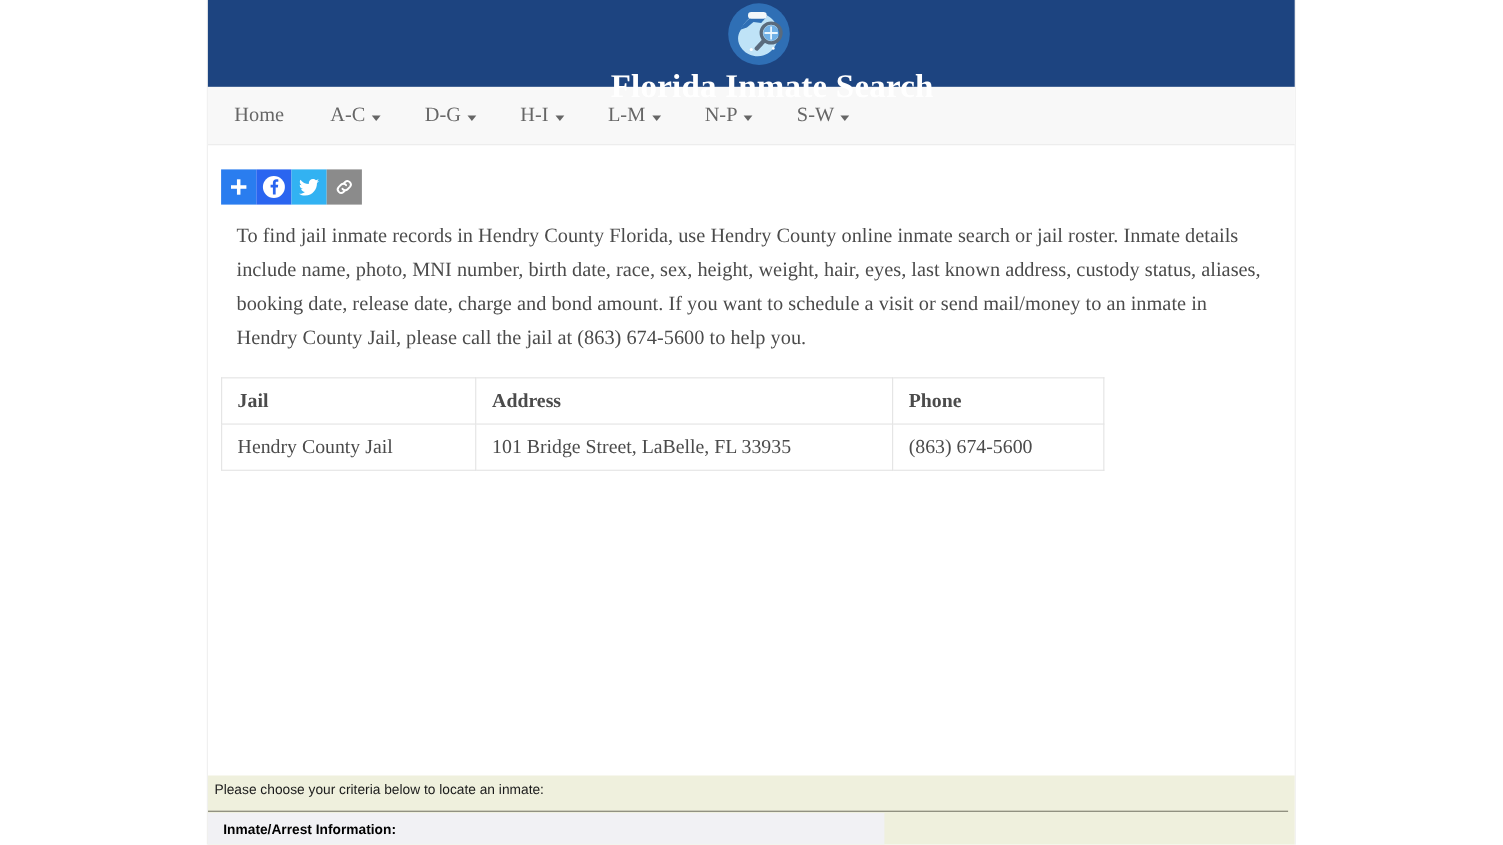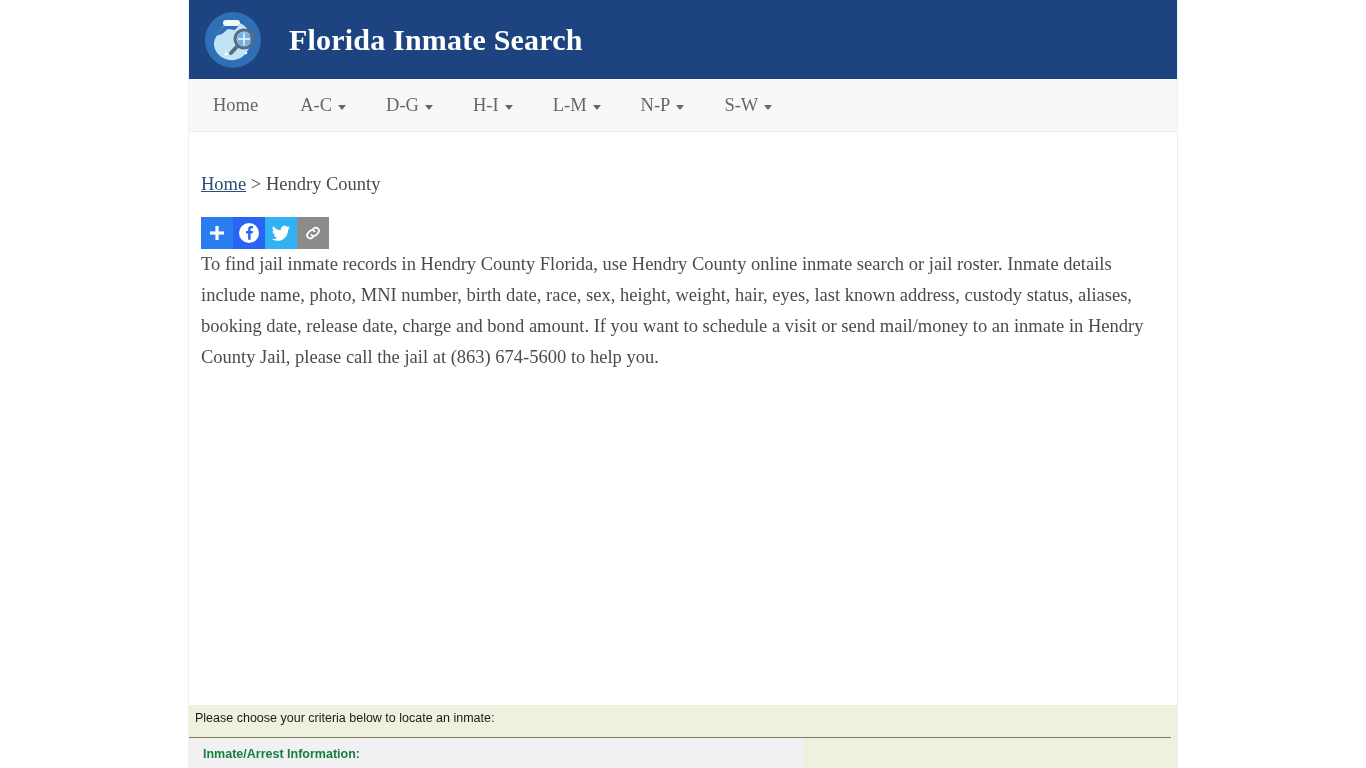--- a/index.html
+++ b/index.html
@@ -29,20 +29,21 @@
     box-sizing: border-box;
   }
   
   .site-header {
     height: 79px;
     background: #1d4480;
     display: flex;
     align-items: center;
     padding-left: 13px;
     box-sizing: border-box;
+    flex-direction: column;
   }
   .logo {
     width: 62px;
     height: 62px;
     flex: 0 0 62px;
   }
   .site-title {
     margin-left: 25px;
     color: #ffffff;
     font-size: 30px;
@@ -122,21 +123,21 @@
     justify-content: center;
     cursor: pointer;
     flex: 0 0 32px;
   }
   .sb-addthis { background: #2a7def; }
   .sb-facebook { background: #2a65f0; }
   .sb-twitter { background: #32b2f2; }
   .sb-link    { background: #8b8b8b; }
   
   p.body-text {
-    margin: 0;
+    margin: 14px;
     font-size: 18.5px;
     line-height: 31px;
     color: #4b4b4b;
     font-family: "Liberation Serif", serif;
   }
   .p-intro { margin-top: 45px; }
   .p-contact-label { margin-top: 22px; }
   .p-after { margin-top: 24px; }
   
   table.contact-table {
@@ -194,21 +195,21 @@
     width: 615px;
     height: 29px;
     background: #f1f1f4;
   }
   .sw-panel-label {
     position: absolute;
     left: 14px;
     top: 8px;
     font-size: 12.5px;
     font-weight: bold;
-    color: #15803d;
+    color: #000000;
     font-family: "Liberation Sans", sans-serif;
     white-space: nowrap;
   }
 </style>
 </head>
 <body>
 
 <div id="page">
   <div class="container">
 
@@ -256,23 +257,20 @@
         <i class="caret"></i>
       </span>
       <span class="nav-item">
         <span>S-W</span>
         <i class="caret"></i>
       </span>
     </div>
 
     <div class="content">
 
-      <div class="breadcrumb">
-        <a>Home</a><span class="sep"> &gt; </span><span>Hendry County</span>
-      </div>
 
 
       <div class="share-row">
         <span class="share-btn sb-addthis">
           <svg width="20" height="20" viewBox="0 0 20 20" xmlns="http://www.w3.org/2000/svg">
             <rect x="8.4" y="3" width="3.2" height="14" fill="#ffffff"></rect>
             <rect x="3" y="8.4" width="14" height="3.2" fill="#ffffff"></rect>
           </svg>
         </span>
         <span class="share-btn sb-facebook">
@@ -292,20 +290,36 @@
               <path d="M10.2 13.8a3.4 3.4 0 0 0 5.1 0.4l2.3-2.3a3.4 3.4 0 0 0-4.8-4.8l-1.3 1.3"></path>
               <path d="M13.8 10.2a3.4 3.4 0 0 0-5.1-0.4l-2.3 2.3a3.4 3.4 0 0 0 4.8 4.8l1.3-1.3"></path>
             </g>
           </svg>
         </span>
       </div>
 
       <p class="body-text p-intro">To find jail inmate records in Hendry County Florida, use Hendry County online inmate search or jail roster. Inmate details include name, photo, MNI number, birth date, race, sex, height, weight, hair, eyes, last known address, custody status, aliases, booking date, release date, charge and bond amount. If you want to schedule a visit or send mail/money to an inmate in Hendry County Jail, please call the jail at (863) 674-5600 to help you.</p>
 
 
+      <table class="contact-table">
+        <thead>
+          <tr>
+            <th class="col-jail">Jail</th>
+            <th class="col-address">Address</th>
+            <th class="col-phone">Phone</th>
+          </tr>
+        </thead>
+        <tbody>
+          <tr>
+            <td>Hendry County Jail</td>
+            <td>101 Bridge Street, LaBelle, FL 33935</td>
+            <td>(863) 674-5600</td>
+          </tr>
+        </tbody>
+      </table>
 
 
     </div>
 
     <div class="search-widget">
       <div class="sw-instruction">Please choose your criteria below to locate an inmate:</div>
       <div class="sw-rule"></div>
       <div class="sw-panel">
         <div class="sw-panel-label">Inmate/Arrest Information:</div>
       </div>

